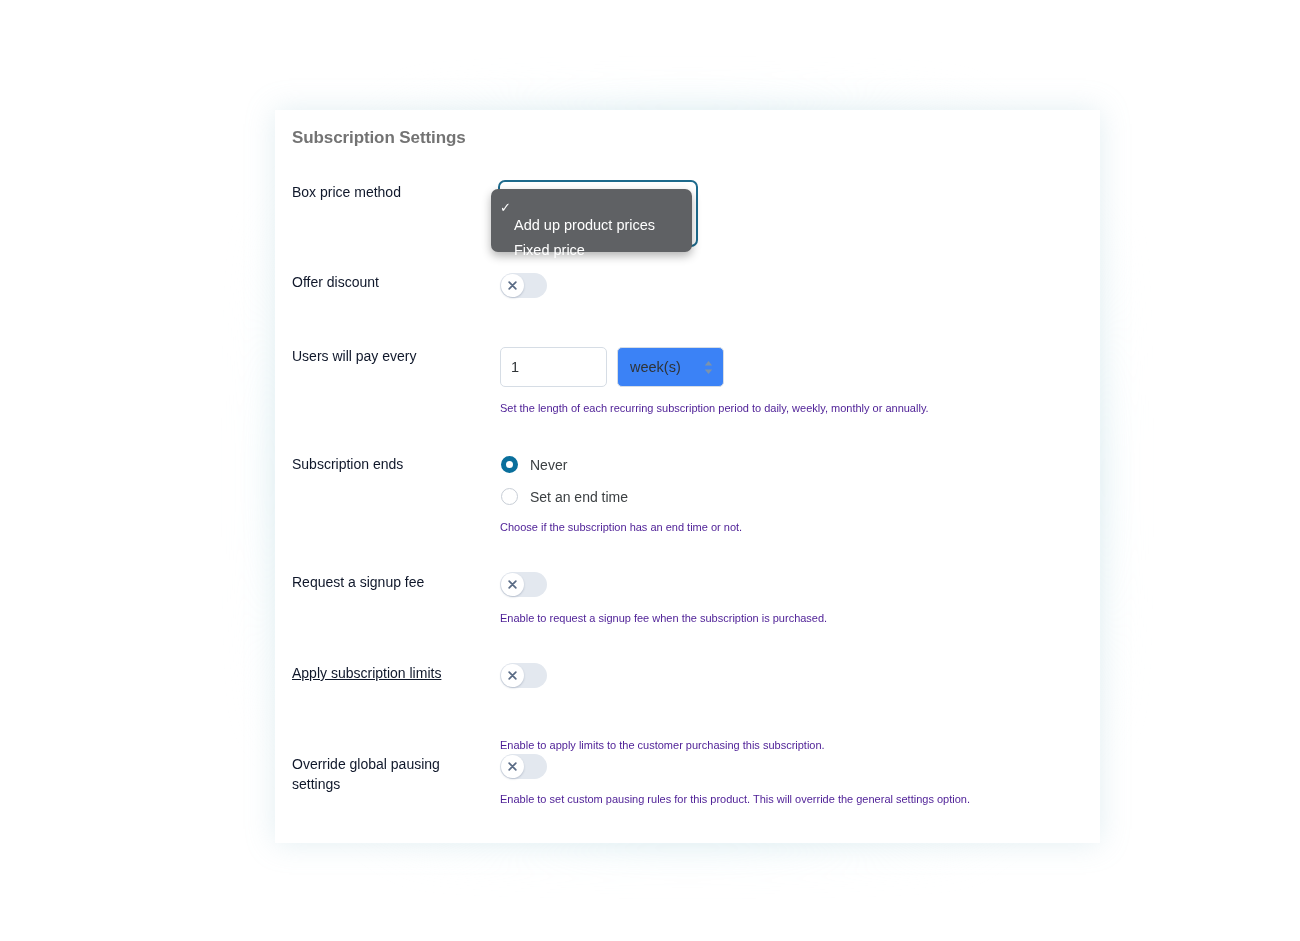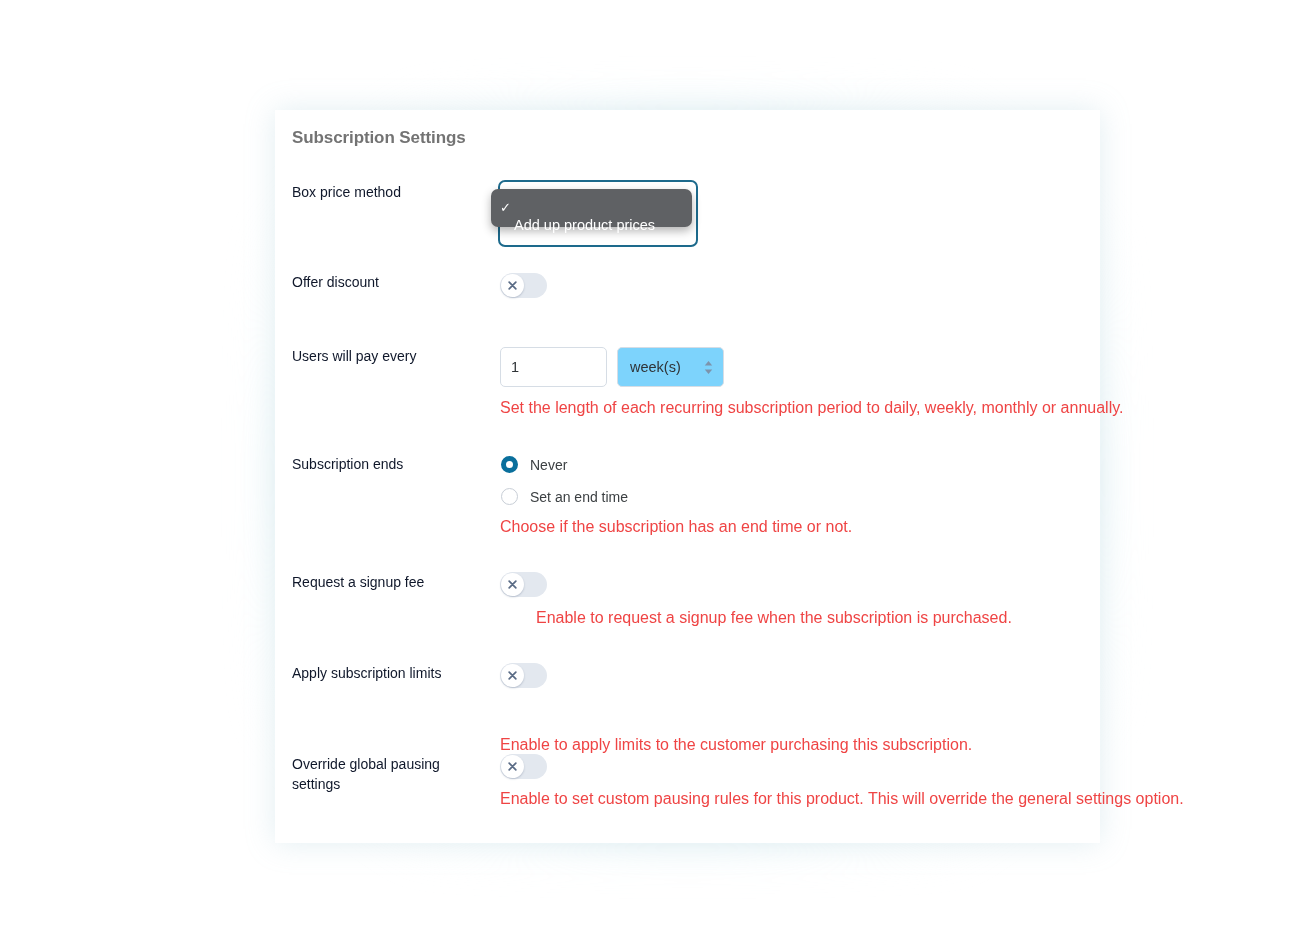--- a/index.html
+++ b/index.html
@@ -53,22 +53,22 @@
   .row-label {
     position: absolute;
     font-size: 14px;
     color: #0f172a;
     line-height: 20px;
     width: 195px;
   }
 
   .help-text {
     position: absolute;
-    font-size: 16px;
-    color: #ef4444;
+    font-size: 11px;
+    color: #4c1d95;
     line-height: 18px;
     white-space: nowrap;
   }
 
   
   .toggle {
     position: absolute;
     width: 47px;
     height: 25px;
     border-radius: 13px;
@@ -109,21 +109,21 @@
 
   
   #period-select {
     position: absolute;
     left: 617px;
     top: 347px;
     width: 107px;
     height: 40px;
     border: 1px solid #d6dde5;
     border-radius: 5px;
-    background: #7dd3fc;
+    background: #3b82f6;
     display: flex;
     align-items: center;
     padding: 0 9px 0 12px;
     cursor: pointer;
   }
   #period-select .sel-value {
     flex: 1;
     font-size: 14.5px;
     color: #2f3337;
   }
@@ -214,20 +214,24 @@
   <div class="row-label" style="left:292px; top:182px;">Box price method</div>
 </div>
 
 <div id="boxprice-select"></div>
 
 <div id="boxprice-menu">
   <div class="menu-item">
     <span class="menu-check">✓</span>
     <span class="menu-label">Add up product prices</span>
   </div>
+  <div class="menu-item">
+    <span class="menu-check empty">✓</span>
+    <span class="menu-label">Fixed price</span>
+  </div>
 </div>
 
 <div class="row">
   <div class="row-label" style="left:292px; top:272px;">Offer discount</div>
 </div>
 <div class="toggle" style="left:500px; top:273px;">
   <div class="knob">
     <svg width="9" height="9" viewBox="0 0 10 10">
       <path d="M1.3 1.3 L8.7 8.7 M8.7 1.3 L1.3 8.7" stroke="#5a6b85" stroke-width="1.9" stroke-linecap="round"></path>
     </svg>
@@ -268,24 +272,24 @@
 <div class="row">
   <div class="row-label" style="left:292px; top:572px;">Request a signup fee</div>
 </div>
 <div class="toggle" style="left:500px; top:572px;">
   <div class="knob">
     <svg width="9" height="9" viewBox="0 0 10 10">
       <path d="M1.3 1.3 L8.7 8.7 M8.7 1.3 L1.3 8.7" stroke="#5a6b85" stroke-width="1.9" stroke-linecap="round"></path>
     </svg>
   </div>
 </div>
-<div class="help-text" style="left:500px; top:609px;margin-left:36px;">Enable to request a signup fee when the subscription is purchased.</div>
-
-<div class="row">
-  <div class="row-label" style="left:292px; top:663px;">Apply subscription limits</div>
+<div class="help-text" style="left:500px; top:609px;">Enable to request a signup fee when the subscription is purchased.</div>
+
+<div class="row">
+  <div class="row-label" style="left:292px; top:663px;text-decoration:underline;">Apply subscription limits</div>
 </div>
 <div class="toggle" style="left:500px; top:663px;">
   <div class="knob">
     <svg width="9" height="9" viewBox="0 0 10 10">
       <path d="M1.3 1.3 L8.7 8.7 M8.7 1.3 L1.3 8.7" stroke="#5a6b85" stroke-width="1.9" stroke-linecap="round"></path>
     </svg>
   </div>
 </div>
 <div class="help-text" style="left:500px; top:736px;">Enable to apply limits to the customer purchasing this subscription.</div>
 

